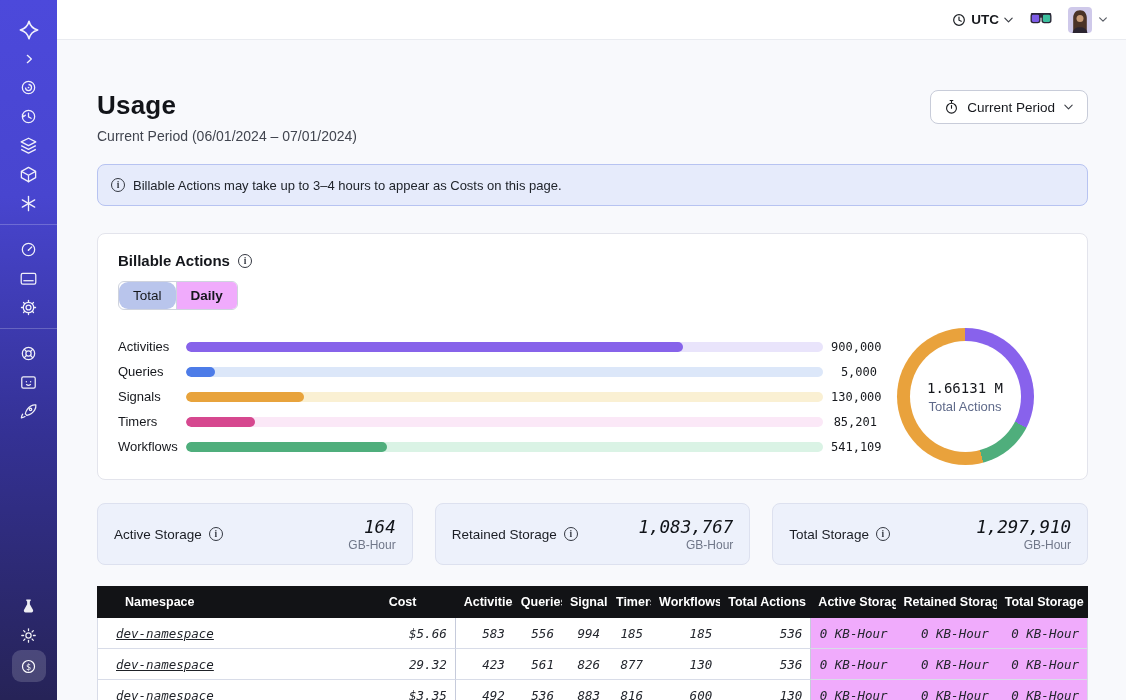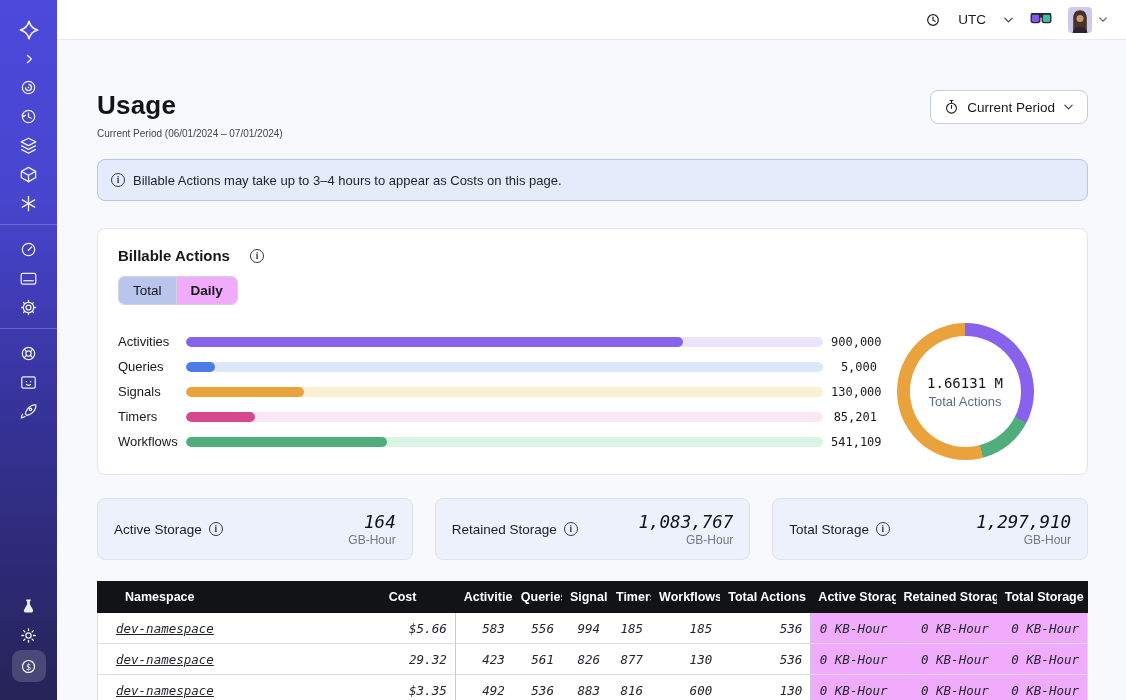--- a/index.html
+++ b/index.html
@@ -15,45 +15,45 @@
   .slot svg { opacity:.92; }
   .sb-div { width:57px; height:1px; background:rgba(255,255,255,.22); margin:6px 0 10px 0; }
   .sb-spacer { flex:1; }
   .coin-wrap { width:34px; height:32px; border-radius:9px; background:rgba(255,255,255,.16);
     display:flex; align-items:center; justify-content:center; margin-bottom:18px; cursor:pointer; color:#fff;}
 
   
   .topbar { position:absolute; left:57px; top:0; right:0; height:40px; background:#fff;
     border-bottom:1px solid #e9ebf0; display:flex; align-items:center; justify-content:flex-end;
     padding-right:18px; gap:16px; z-index:4;}
-  .tz { display:flex; align-items:center; gap:17px; font-size:13.5px; font-weight:400; color:#17191d; cursor:pointer;}
+  .tz { display:flex; align-items:center; gap:4px; font-size:13.5px; font-weight:700; color:#17191d; cursor:pointer;}
   .avatar-group { display:flex; align-items:center; gap:6px; cursor:pointer;}
 
   
   .content { position:absolute; left:57px; top:40px; right:0; bottom:0; background:#f8f9fc;
     padding:0 38px 0 40px; }
   .header-row { margin-top:50px; display:flex; align-items:flex-start; justify-content:space-between;}
   .page-title { font-size:26px; font-weight:600; color:#121419; letter-spacing:.2px;}
-  .page-sub { margin-top:7px; font-size:10px; color:#41454f;}
+  .page-sub { margin-top:7px; font-size:14px; color:#41454f;}
   .period-btn { display:flex; align-items:center; gap:8px; background:#fff; border:1px solid #c8ccd9;
     border-radius:8px; height:34px; padding:0 13px; font-size:13.5px; font-weight:500; color:#16181d; cursor:pointer;}
 
   .banner { margin-top:20px; height:42px; background:#e6ebfb; border:1px solid #b7c3f1;
     border-radius:8px; display:flex; align-items:center; padding:0 13px; gap:8px;
     font-size:13px; color:#20242b;}
   .info-i { display:inline-flex; width:14px; height:14px; border:1.3px solid #343842; border-radius:50%;
     align-items:center; justify-content:center; font-size:9.5px; color:#343842; flex:0 0 auto;
     font-family:"Liberation Serif",serif; font-weight:600; cursor:pointer;}
 
   .card { margin-top:27px; background:#fff; border:1px solid #e3e4ec; border-radius:8px;
     padding:18px 20px 14px 20px; }
-  .card-title-row { display:flex; align-items:center; gap:20px; font-size:15px; font-weight:600; color:#15171c;}
+  .card-title-row { display:flex; align-items:center; gap:8px; font-size:15px; font-weight:600; color:#15171c;}
   .tabs { margin-top:12px; display:inline-flex; border:1px solid #cfd3de; border-radius:6px; overflow:hidden;}
   .tab { padding:6px 14px; font-size:13.5px; color:#15171c; background:#f0abfc; cursor:pointer;font-weight:bold; }
-  .tab.selected { background:#b9c5ec; font-weight:500;}
+  .tab.selected { background:#b9c5ec; font-weight:500;border-radius:9px;}
   .tab + .tab { border-left:1px solid #cfd3de; }
 
   .chart-row { margin-top:18px; display:flex; align-items:center; }
   .bars { flex:1; }
   .bar-row { height:25px; display:flex; align-items:center; }
   .bar-label { width:68px; font-size:13px; color:#16181d; flex:0 0 auto;}
   .bar-track { flex:1; height:10px; border-radius:5px; margin-right:8px; position:relative; overflow:hidden;}
   .bar-fill { position:absolute; left:0; top:0; bottom:0; border-radius:5px;}
   .bar-val { width:46px; flex:0 0 auto; text-align:right; font-size:12px; color:#16181d;
     font-family:"DejaVu Sans Mono",monospace;}

